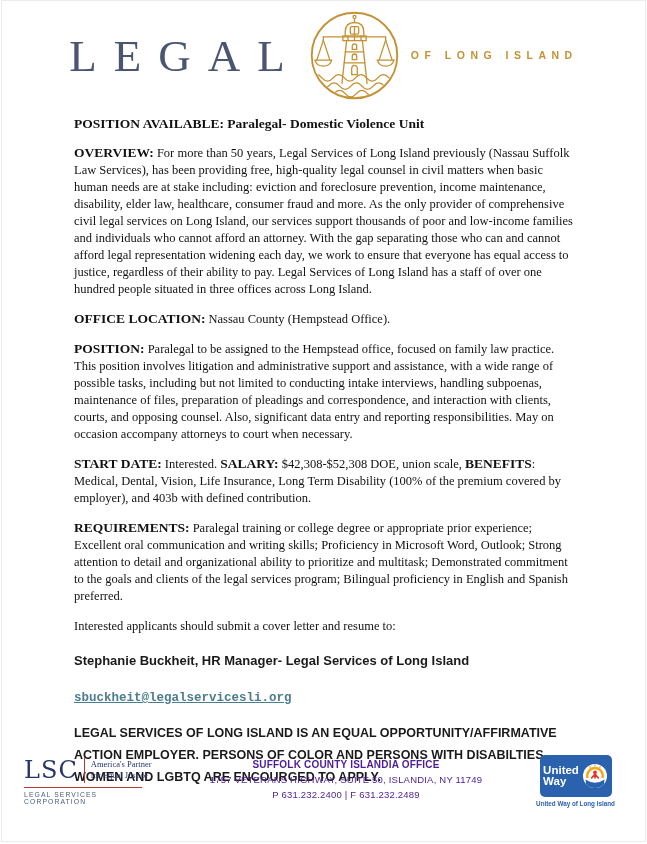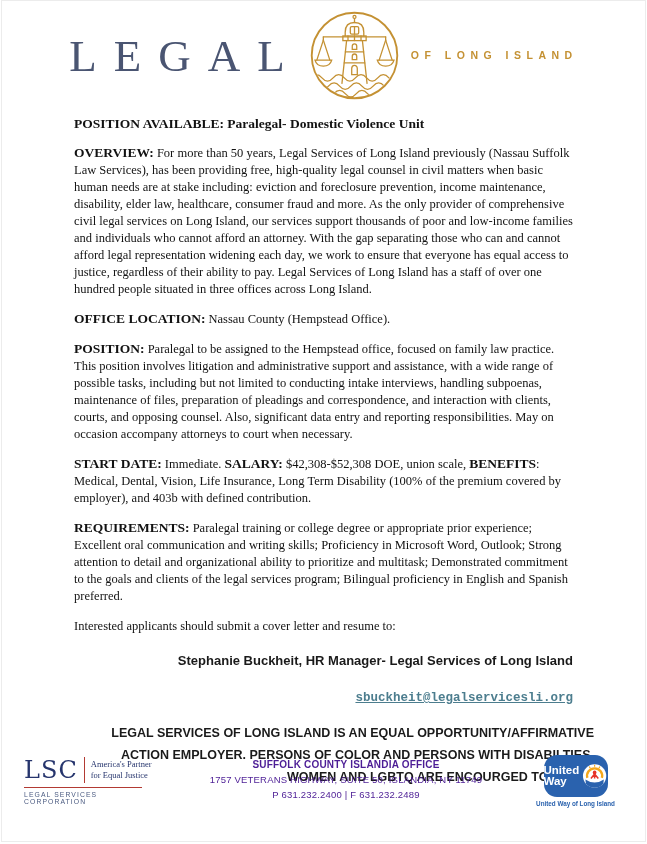--- a/index.html
+++ b/index.html
@@ -52,21 +52,21 @@
     margin-top: 4px;
   }
   .content { padding: 0 72px; }
   .para { font-size: 12.5px; line-height: 17px; margin-top: 12px; }
   .para .lbl { font-weight: bold; font-size: 13.5px; }
   .pos-avail { font-weight: bold; font-size: 13.5px; margin-top: 14px; }
   .apply-line { font-size: 12.5px; margin-top: 14px; }
 
   .center-sans {
     font-family: "Liberation Sans", sans-serif;
-    text-align: right;
+    text-align: left;
     font-weight: bold;
   }
   .contact-name { font-size: 13px; margin-top: 19px; color:#1a1a1a; }
   .email-line { margin-top: 19px; }
   .email-link {
     font-family: Liberation Mono, monospace;
     font-size: 12.5px;
     font-weight: bold;
     color: #4C7D8E;
     text-decoration: underline;
@@ -125,23 +125,23 @@
     color: #4c1d95;
     padding-top: 6px;
     line-height: 15px;
     letter-spacing: 0.2px;
   }
   .office-name { font-weight: bold; font-size: 10px; }
   .office-addr, .office-phones { font-size: 9.5px; }
   
   .uw { text-align: center; padding-top: 4px; }
   .uw-box {
-    width: 64px; height: 42px;
+    width: 72px; height: 42px;
     background: #2A62AE;
-    border-radius: 13px;
+    border-radius: 5px;
     display: flex;
     align-items: center;
     justify-content: center;
     gap: 3px;
     margin: 0 auto;
   }
   .uw-words {
     color: #fff;
     font-weight: bold;
     font-size: 11.5px;
@@ -221,21 +221,21 @@
 
   <div class="content">
     <p class="pos-avail">POSITION AVAILABLE: Paralegal- Domestic Violence Unit</p>
 
     <p class="para"><span class="lbl">OVERVIEW:</span><span> For more than 50 years, Legal Services of Long Island previously (Nassau Suffolk Law Services), has been providing free, high-quality legal counsel in civil matters when basic human needs are at stake including: eviction and foreclosure prevention, income maintenance, disability, elder law, healthcare, consumer fraud and more. As the only provider of comprehensive civil legal services on Long Island, our services support thousands of poor and low-income families and individuals who cannot afford an attorney. With the gap separating those who can and cannot afford legal representation widening each day, we work to ensure that everyone has equal access to justice, regardless of their ability to pay. Legal Services of Long Island has a staff of over one hundred people situated in three offices across Long Island.</span></p>
 
     <p class="para"><span class="lbl">OFFICE LOCATION:</span><span> Nassau County (Hempstead Office).</span></p>
 
     <p class="para"><span class="lbl">POSITION:</span><span> Paralegal to be assigned to the Hempstead office, focused on family law practice. This position involves litigation and administrative support and assistance, with a wide range of possible tasks, including but not limited to conducting intake interviews, handling subpoenas, maintenance of files, preparation of pleadings and correspondence, and interaction with clients, courts, and opposing counsel. Also, significant data entry and reporting responsibilities. May on occasion accompany attorneys to court when necessary.</span></p>
 
-    <p class="para"><span class="lbl">START DATE:</span><span> Immediate.  </span><span class="lbl">SALARY:</span><span> $42,308-$52,308 DOE, union scale, </span><span class="lbl">BENEFITS</span><span>: Medical, Dental, Vision, Life Insurance, Long Term Disability (100% of the premium covered by employer), and 403b with defined contribution.</span></p>
+    <p class="para"><span class="lbl">START DATE:</span><span> Interested.  </span><span class="lbl">SALARY:</span><span> $42,308-$52,308 DOE, union scale, </span><span class="lbl">BENEFITS</span><span>: Medical, Dental, Vision, Life Insurance, Long Term Disability (100% of the premium covered by employer), and 403b with defined contribution.</span></p>
 
     <p class="para"><span class="lbl">REQUIREMENTS:</span><span> Paralegal training or college degree or appropriate prior experience; Excellent oral communication and writing skills; Proficiency in Microsoft Word, Outlook; Strong attention to detail and organizational ability to prioritize and multitask; Demonstrated commitment to the goals and clients of the legal services program; Bilingual proficiency in English and Spanish preferred.</span></p>
 
     <p class="apply-line">Interested applicants should submit a cover letter and resume to:</p>
 
     <div class="center-sans contact-name">Stephanie Buckheit, HR Manager- Legal Services of Long Island</div>
 
     <div class="center-sans email-line"><a class="email-link">sbuckheit@legalservicesli.org</a></div>
 
     <div class="center-sans eeo">LEGAL SERVICES OF LONG ISLAND IS AN EQUAL OPPORTUNITY/AFFIRMATIVE ACTION EMPLOYER. PERSONS OF COLOR AND PERSONS WITH DISABILTIES, WOMEN AND LGBTQ ARE ENCOURGED TO APPLY.</div>

